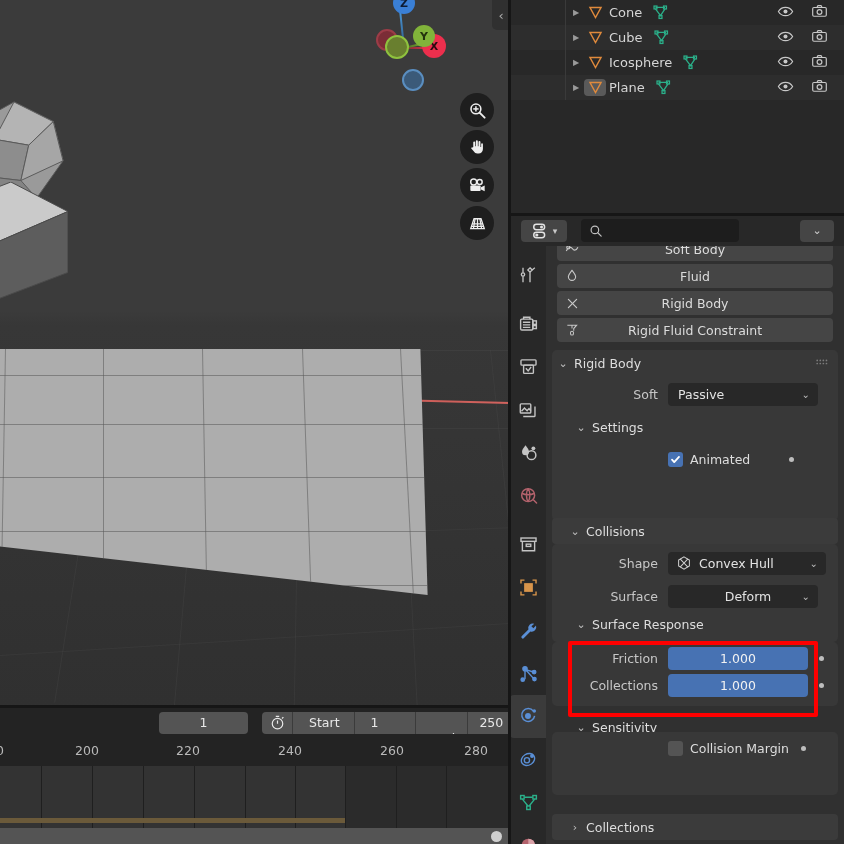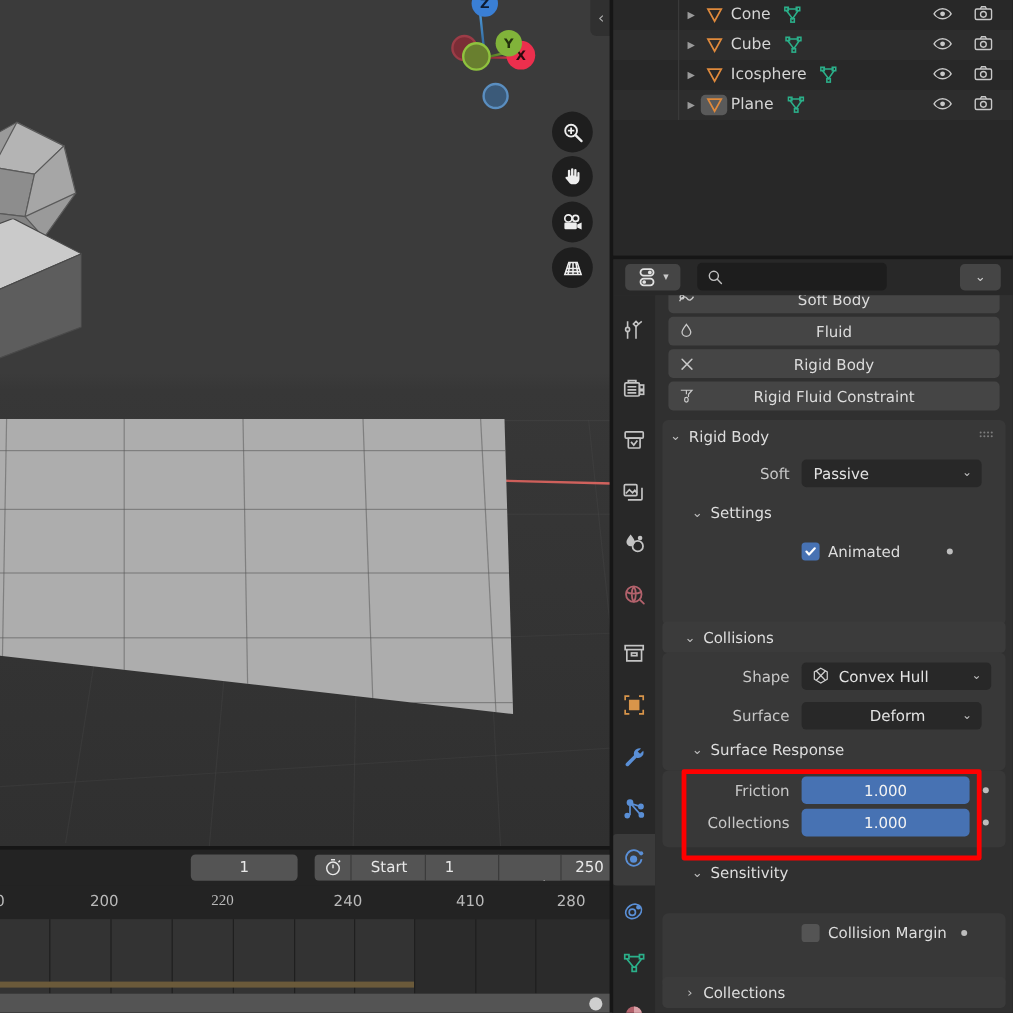--- a/index.html
+++ b/index.html
@@ -216,23 +216,23 @@
         <div class="tl-seg" style="padding:0 14px 0 16px;">Start</div>
         <div class="tl-seg" style="padding:0 20px 0 0;justify-content:center;min-width:40px;">1</div>
         <div class="tl-seg" style="padding:16px 12px 0 16px;">End</div>
         <div class="tl-seg" style="padding:0 16px 0 0;justify-content:center;min-width:46px;border-right:none;">250</div>
       </div>
     </div>
 
     <div id="tl-ruler">
       <div class="tl-tick" style="left:-4px;">0</div>
       <div class="tl-tick" style="left:75px;">200</div>
-      <div class="tl-tick" style="left:176px;font-family:Liberation Serif, serif;">220</div>
+      <div class="tl-tick" style="left:176px;">220</div>
       <div class="tl-tick" style="left:278px;">240</div>
-      <div class="tl-tick" style="left:380px;">410</div>
+      <div class="tl-tick" style="left:380px;">260</div>
       <div class="tl-tick" style="left:464px;">280</div>
     </div>
 
     <div id="tl-body">
       <div id="tl-played"></div>
       <div class="tl-vline" style="left:41px;"></div>
       <div class="tl-vline" style="left:92px;"></div>
       <div class="tl-vline" style="left:143px;"></div>
       <div class="tl-vline" style="left:194px;"></div>
       <div class="tl-vline" style="left:245px;"></div>
@@ -639,21 +639,21 @@
           <span class="slider" style="margin-left:10px;width:140px;">1.000</span>
           <span class="dot" style="margin-left:11px;"></span>
         </div>
       </div>
 
       <div class="subhd" style="left:24px;top:469px;">
         <span class="chev">⌄</span>
         <span>Sensitivity</span>
       </div>
 
-      <div class="panel" style="top:515px;height:63px;">
+      <div class="panel" style="top:486px;height:63px;">
         <div class="row" style="left:0;top:5px;width:286px;">
           <span class="chk off" style="margin-left:116px;"></span>
           <span style="margin-left:7px;color:#dddddd;font-size:12.5px;">Collision Margin</span>
           <span class="dot" style="margin-left:12px;"></span>
         </div>
       </div>
 
       <div class="sect" style="top:568px;background:#3b3b3b;">
         <span class="chev" style="margin-left:12px;">›</span>
         <span>Collections</span>

